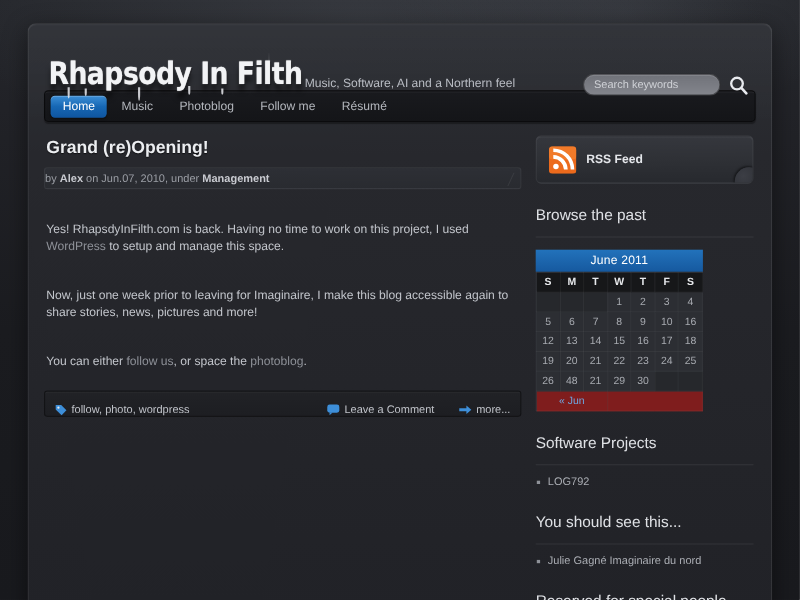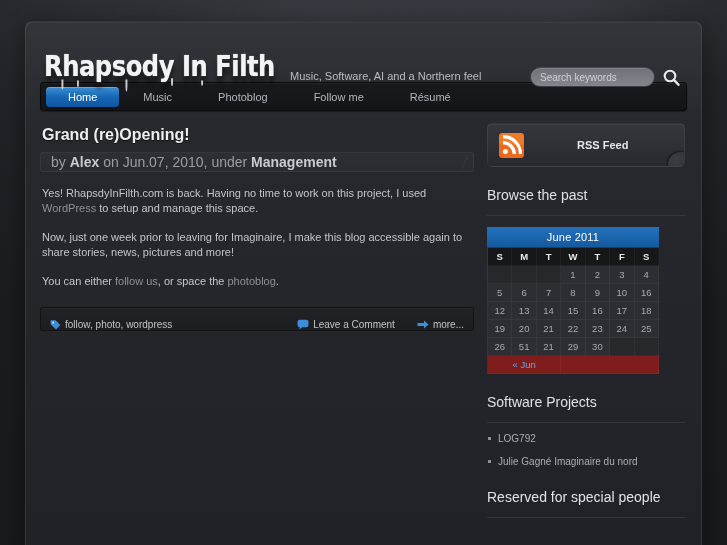--- a/index.html
+++ b/index.html
@@ -61,21 +61,21 @@
     opacity: 0.85;
   }
   #logo-divider {
     position: absolute;
     left: 218px; top: 26px;
     width: 1px; height: 30px;
     background: linear-gradient(180deg, rgba(255,255,255,0.02), rgba(255,255,255,0.25), rgba(255,255,255,0.02));
   }
   #tagline {
     position: absolute;
-    left: 264px; top: 48px;
+    left: 251px; top: 48px;
     font-size: 11px;
     color: #b9bcc3;
     white-space: nowrap;
   }
   #searchbox {
     position: absolute;
     right: 16px; top: 44px;
     width: 155px; height: 22px;
     display: flex;
     align-items: center;
@@ -111,21 +111,21 @@
     background: linear-gradient(180deg, #191a1e 0%, #141518 100%);
     border: 1px solid rgba(0,0,0,0.55);
     box-shadow: 0 1px 0 rgba(255,255,255,0.055) inset, 0 1px 1px rgba(0,0,0,0.35);
     display: flex;
     align-items: center;
     padding: 0 5px;
   }
   .nav-item {
     font-size: 11px;
     color: #b3b6bc;
-    padding: 4px 22px;
+    padding: 4px 11px;
     border-radius: 4px;
     margin-right: 2px;
     cursor: pointer;
     white-space: nowrap;
     text-decoration: none;
   }
   .nav-item.active {
     color: #ffffff;
     background: linear-gradient(180deg, #3d8fd6 0%, #1667b4 50%, #0f55a0 100%);
     box-shadow: 0 1px 0 rgba(255,255,255,0.25) inset, 0 1px 2px rgba(0,0,0,0.4);
@@ -148,38 +148,38 @@
     color: #eceef1;
     margin: 3px 0 8px 2px;
     text-shadow: 0 1px 1px rgba(0,0,0,0.6);
   }
   #post-meta {
     height: 20px;
     border-radius: 3px;
     background: linear-gradient(180deg, #2d2f35 0%, #292b30 100%);
     border: 1px solid rgba(255,255,255,0.055);
     display: flex; align-items: center;
-    padding: 0 10px;
-    font-size: 14px;
+    padding: 0 0;
+    font-size: 10px;
     color: #9a9da4;
     position: relative;
     overflow: hidden;
   }
   #post-meta b { color: #c8cad0; font-weight: bold; }
   #post-meta .slash {
     position: absolute; right: 8px; top: 4px;
     width: 12px; height: 12px;
     border-right: 1px solid rgba(255,255,255,0.07);
     transform: skewX(-25deg);
   }
   .post-p {
     font-size: 11px;
     line-height: 15px;
     color: #c2c5cb;
-    margin: 14px 2px 0 2px;
+    margin: 30px 2px 0 2px;
   }
   .post-p a { color: #8d9097; text-decoration: none; cursor: pointer; }
 
   #post-footer {
     margin-top: 18px;
     height: 24px;
     border-radius: 3px;
     background: linear-gradient(180deg, #212226 0%, #1d1e22 100%);
     border: 1px solid rgba(0,0,0,0.4);
     box-shadow: 0 1px 0 rgba(255,255,255,0.04) inset;
@@ -199,21 +199,20 @@
     height: 44px;
     border-radius: 5px;
     background: linear-gradient(180deg, #35373d 0%, #2e3035 55%, #27292e 100%);
     border: 1px solid rgba(255,255,255,0.06);
     box-shadow: 0 1px 0 rgba(255,255,255,0.06) inset;
     display: flex; align-items: center;
     padding: 0 11px;
     position: relative;
     overflow: hidden;
     cursor: pointer;
-    gap: 44px;
   }
   #rss .curl {
     position: absolute;
     right: -10px; bottom: -12px;
     width: 26px; height: 26px;
     border-radius: 50%;
     background: radial-gradient(circle at 30% 30%, #3c3e45, #26282d);
     box-shadow: -1px -1px 2px rgba(0,0,0,0.5);
   }
   #rss-label { font-size: 11px; font-weight: bold; color: #e4e6ea; margin-left: 9px; }
@@ -237,21 +236,21 @@
   .side-list li::before {
     content: "";
     position: absolute; left: 1px; top: 5px;
     width: 3px; height: 3px;
     background: #8e9198;
   }
 
   
   #calendar {
     margin-top: 11px;
-    width: 172px;
+    width: 152px;
     border-collapse: collapse;
     background: #2b2d32;
     border: 1px solid rgba(0,0,0,0.45);
   }
   #calendar caption {
     background: linear-gradient(180deg, #2272bb 0%, #16599f 100%);
     color: #ffffff;
     font-size: 11px;
     padding: 4px 0;
     font-weight: normal;
@@ -432,41 +431,42 @@
               <td>19</td>
               <td>20</td>
               <td>21</td>
               <td>22</td>
               <td>23</td>
               <td>24</td>
               <td>25</td>
             </tr>
             <tr>
               <td>26</td>
-              <td>51</td>
+              <td>48</td>
               <td>21</td>
               <td>29</td>
               <td>30</td>
               <td class="empty"></td>
               <td class="empty"></td>
             </tr>
           </tbody>
         <tfoot>
           <tr>
             <td colspan="3">« Jun</td>
             <td colspan="4" class="blank"></td>
           </tr>
         </tfoot>
       </table>
 
       <div class="side-h">Software Projects</div>
       <ul class="side-list">
         <li>LOG792</li>
       </ul>
 
+      <div class="side-h">You should see this...</div>
       <ul class="side-list">
         <li>Julie Gagné Imaginaire du nord</li>
       </ul>
 
       <div class="side-h">Reserved for special people</div>
 
     </div>
   </div>
 </div>
 

